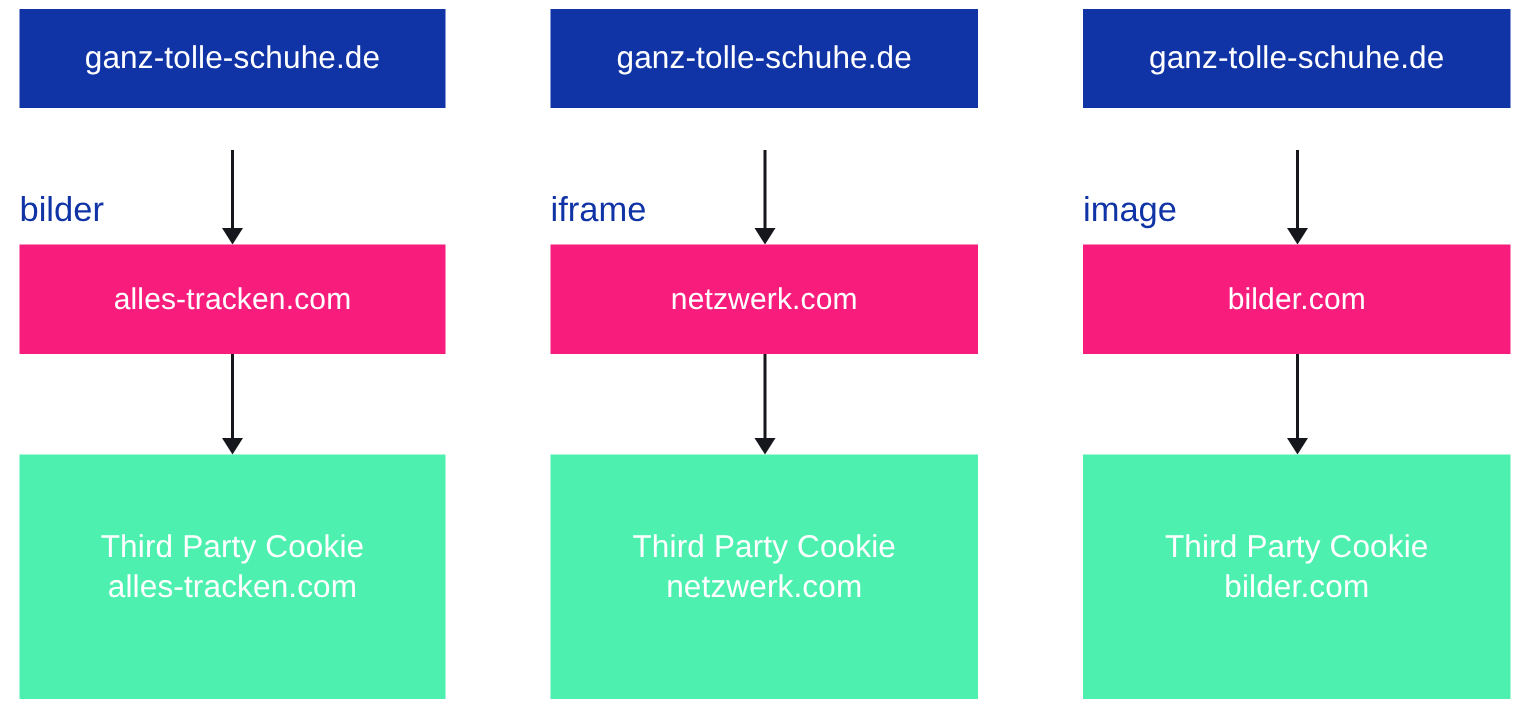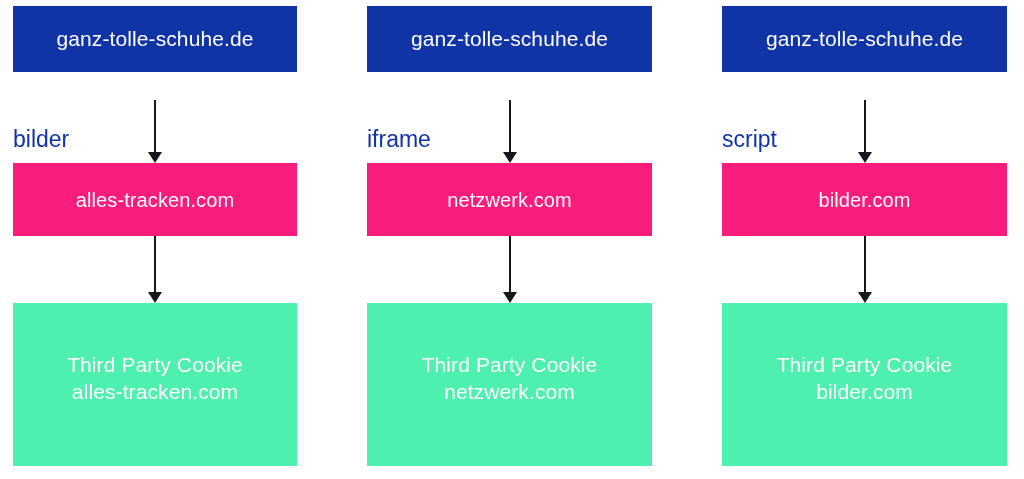--- a/index.html
+++ b/index.html
@@ -188,21 +188,21 @@
   <div class="column col-3">
     <div class="node node-origin">
       <span class="node-label">ganz-tolle-schuhe.de</span>
     </div>
 
     <div class="arrow arrow-1">
       <div class="shaft"></div>
       <div class="head"></div>
     </div>
 
-    <div class="edge-label">script</div>
+    <div class="edge-label">image</div>
 
     <div class="node node-thirdparty">
       <span class="node-label">bilder.com</span>
     </div>
 
     <div class="arrow arrow-2">
       <div class="shaft"></div>
       <div class="head"></div>
     </div>
 

